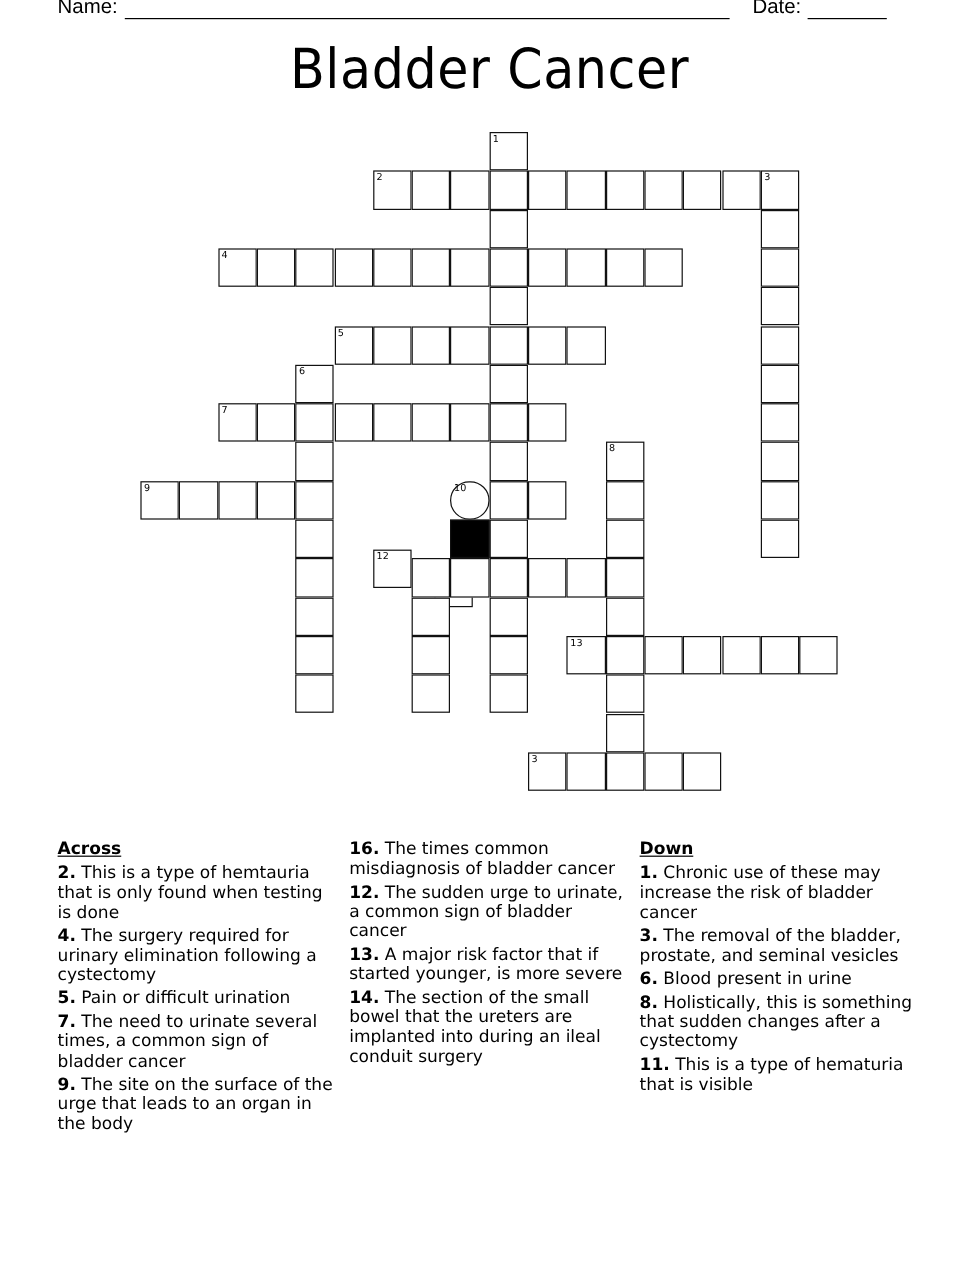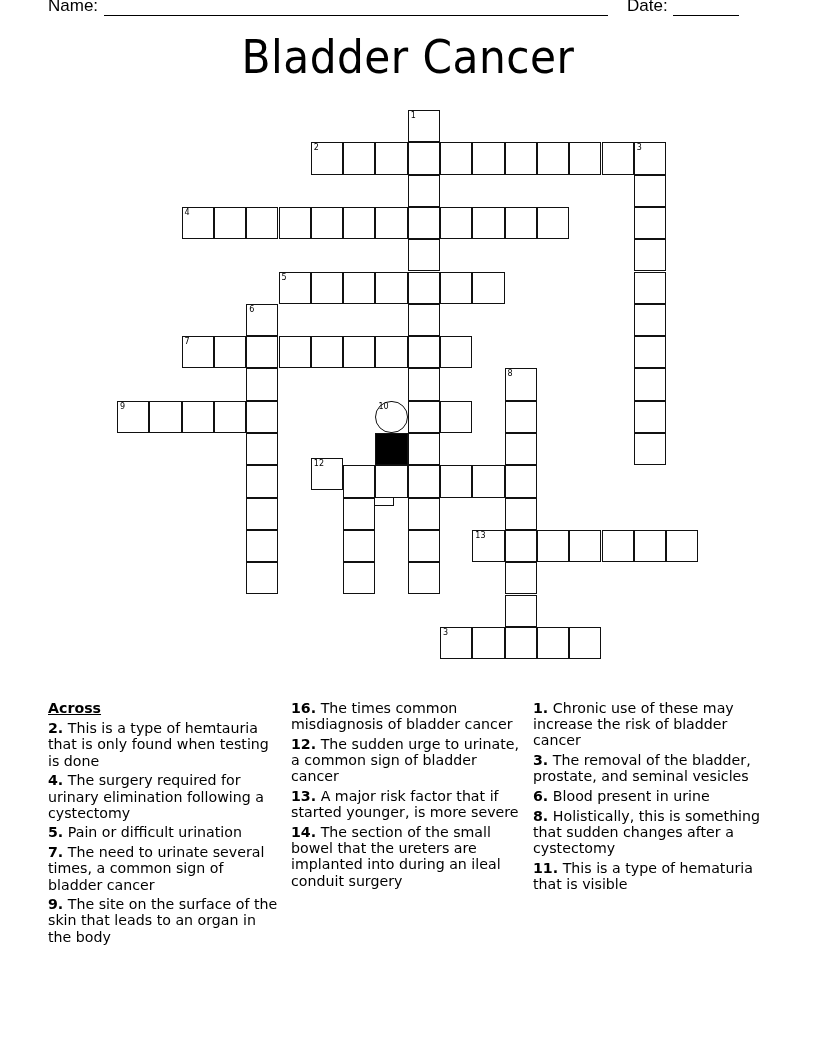--- a/index.html
+++ b/index.html
@@ -163,28 +163,29 @@
     <div class="cell black" style="left: 375.4px; top: 433px;"></div>
   </div>
 
 <div class="clues">
   <div class="col" style="left:0;" id="col-a">
     <span class="col-heading">Across</span>
   <div class="clue"><b>2.</b> <span>This is a type of hemtauria that is only found when testing is done</span></div>
       <div class="clue"><b>4.</b> <span>The surgery required for urinary elimination following a cystectomy</span></div>
       <div class="clue"><b>5.</b> <span>Pain or difficult urination</span></div>
       <div class="clue"><b>7.</b> <span>The need to urinate several times, a common sign of bladder cancer</span></div>
-      <div class="clue"><b>9.</b> <span>The site on the surface of the skin that leads to an organ in the body</span></div>
+      <div class="clue"><b>9.</b> <span>The site on the surface of the urge that leads to an organ in the body</span></div>
     </div>
   <div class="col" style="left:243px;" id="col-b">
       <div class="clue"><b>16.</b> <span>The times common misdiagnosis of bladder cancer</span></div>
       <div class="clue"><b>12.</b> <span>The sudden urge to urinate, a common sign of bladder cancer</span></div>
       <div class="clue"><b>13.</b> <span>A major risk factor that if started younger, is more severe</span></div>
       <div class="clue"><b>14.</b> <span>The section of the small bowel that the ureters are implanted into during an ileal conduit surgery</span></div>
     </div>
   <div class="col" style="left:485px;" id="col-c">
+    <span class="col-heading">Down</span>
   <div class="clue"><b>1.</b> <span>Chronic use of these may increase the risk of bladder cancer</span></div>
       <div class="clue"><b>3.</b> <span>The removal of the bladder, prostate, and seminal vesicles</span></div>
       <div class="clue"><b>6.</b> <span>Blood present in urine</span></div>
       <div class="clue"><b>8.</b> <span>Holistically, this is something that sudden changes after a cystectomy</span></div>
       <div class="clue"><b>11.</b> <span>This is a type of hematuria that is visible</span></div>
     </div>
 </div>
 
 </body></html>

